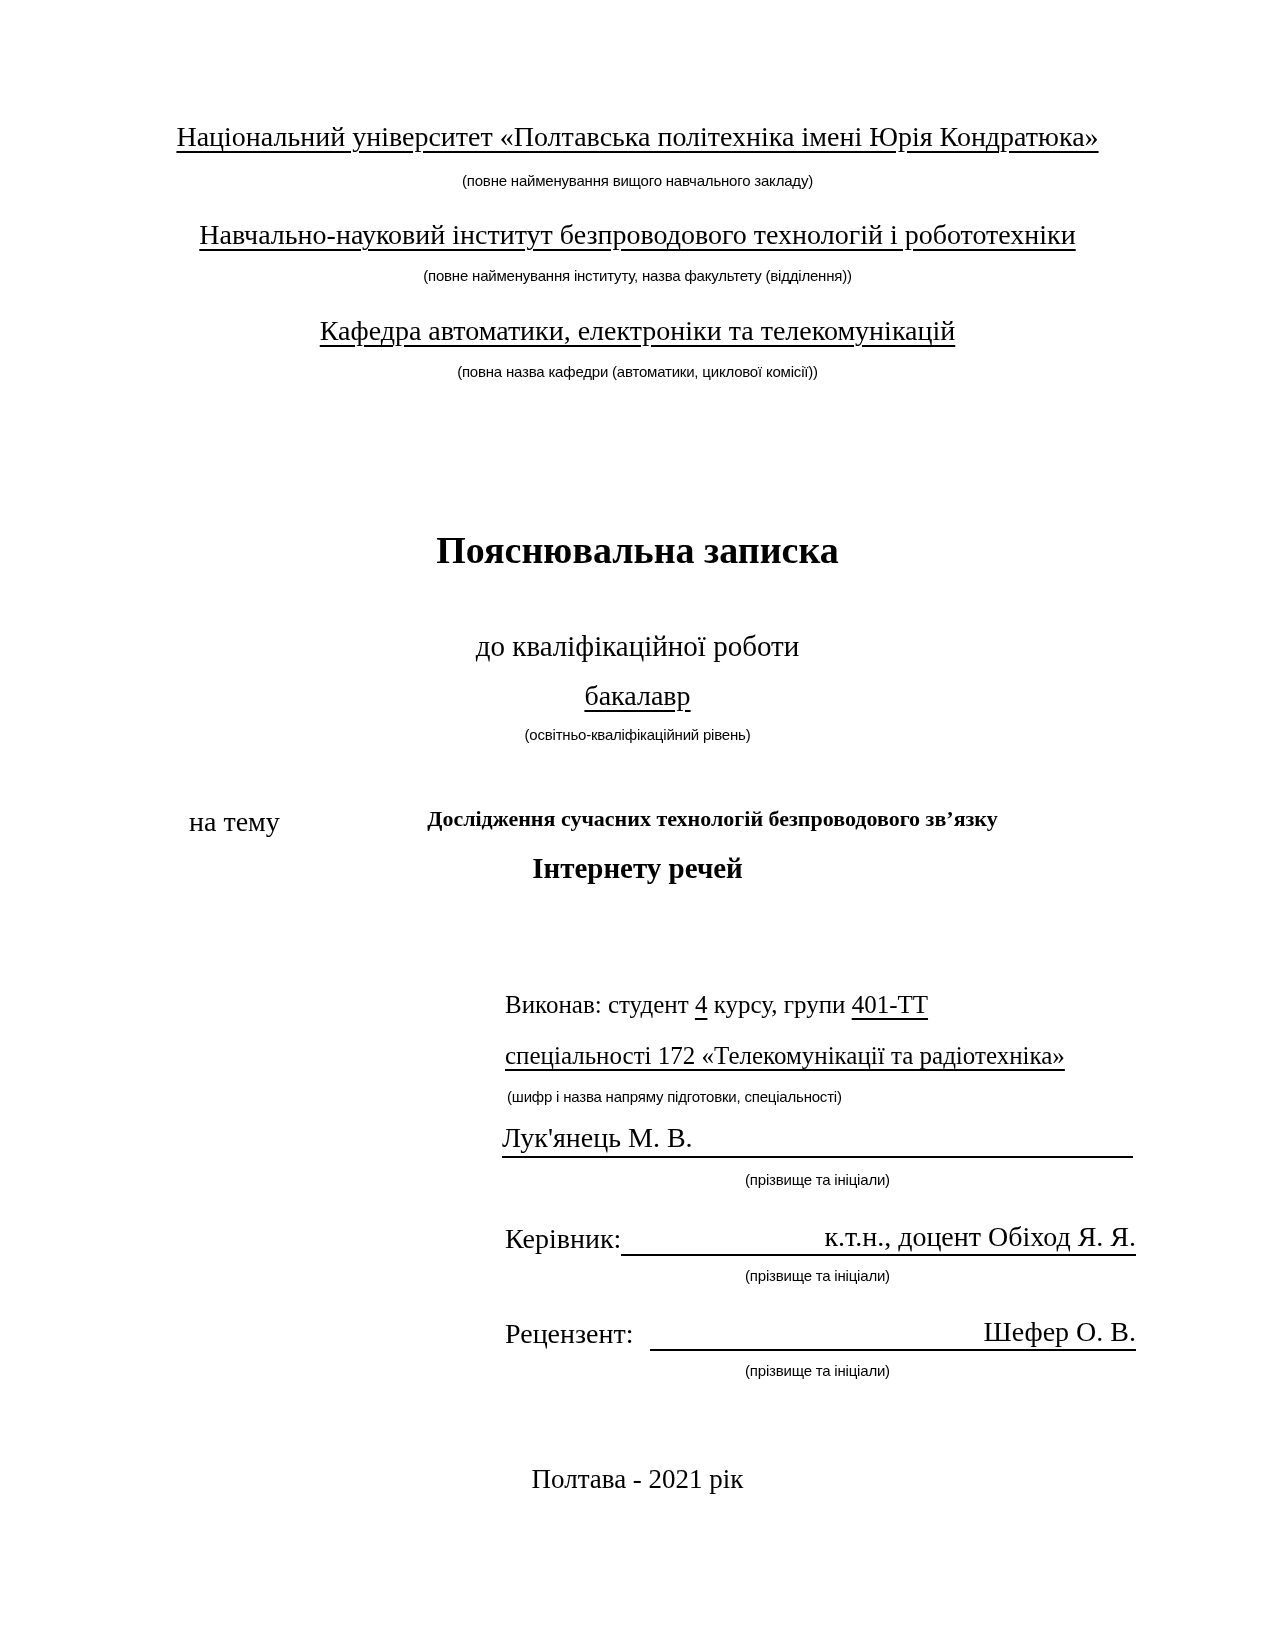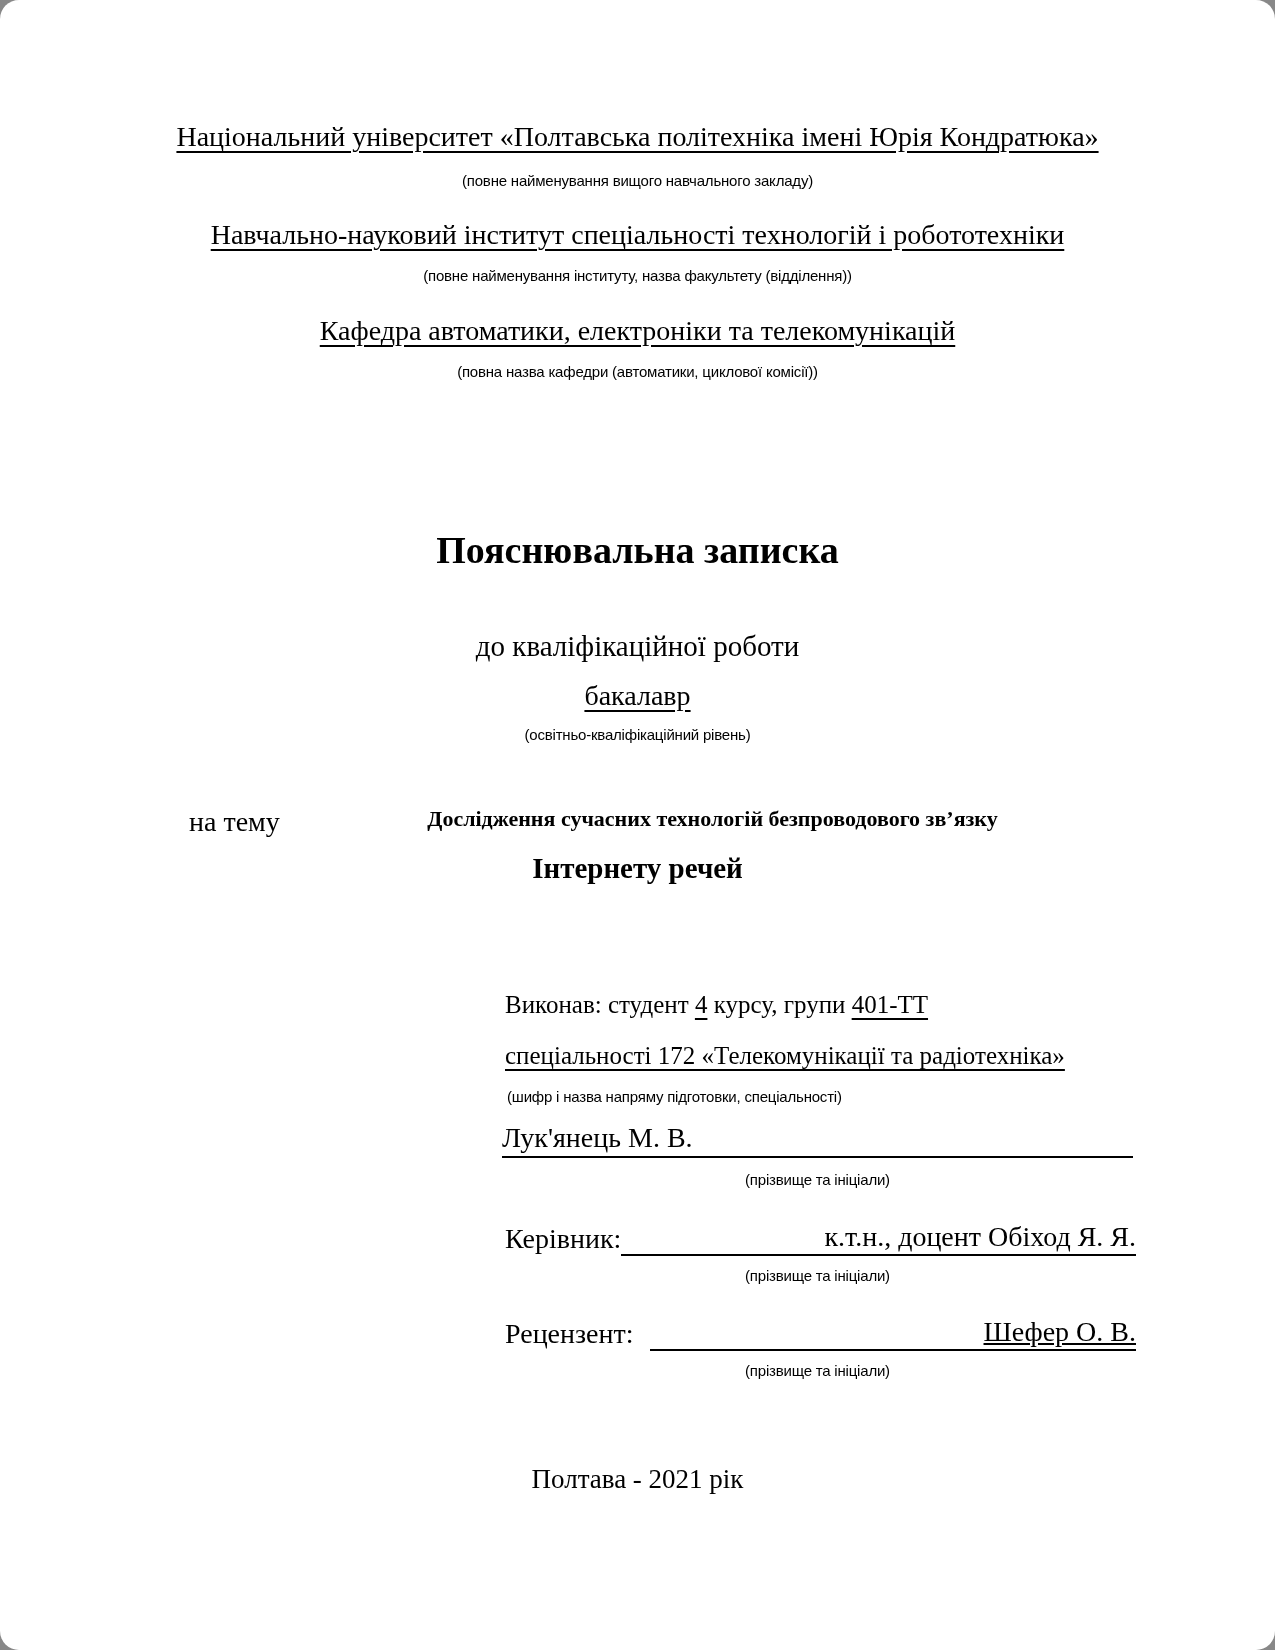--- a/index.html
+++ b/index.html
@@ -5,21 +5,20 @@
   html, body { margin: 0; padding: 0; background: #888; }
   .page {
     position: relative;
     width: 1275px;
     height: 1650px;
     margin: 0 auto;
     background: #ffffff;
     color: #000000;
     font-family: "Liberation Serif", serif;
     overflow: hidden;
-    border-radius: 19px;
   }
   .abs { position: absolute; left: 0; right: 0; }
   .center { text-align: center; }
   .main { font-size: 28px; line-height: 1.2; white-space: nowrap; }
   .udl {
     text-decoration: underline;
     text-decoration-thickness: 2px;
     text-underline-offset: 5px;
   }
   .cap {
@@ -44,36 +43,36 @@
     position: absolute; left: 505px; width: 631px;
     display: flex; align-items: flex-end;
     font-size: 28px; line-height: 34px; white-space: nowrap;
   }
   .role-label { flex: 0 0 auto; }
   .role-value {
     flex: 1 1 auto;
     border-bottom: 2px solid #000;
     text-align: right;
   }
-  .role-value.gap { margin-left: 16px; text-decoration: underline; }
+  .role-value.gap { margin-left: 16px; }
   .cap-center { position: absolute; left: 502px; width: 631px; text-align: center; }
   .footer-line { font-size: 27px; }
 </style>
 </head>
 <body>
 
 <div class="page">
 
   <div class="abs center main" style="top:120px">
     <span class="udl">Національний університет «Полтавська політехніка імені Юрія Кондратюка»</span>
   </div>
   <div class="abs center cap" style="top:173px">(повне найменування вищого навчального закладу)</div>
 
   <div class="abs center main" style="top:218px">
-    <span class="udl">Навчально-науковий інститут спеціальності технологій і робототехніки</span>
+    <span class="udl">Навчально-науковий інститут безпроводового технологій і робототехніки</span>
   </div>
   <div class="abs center cap" style="top:268px">(повне найменування інституту, назва факультету (відділення))</div>
 
   <div class="abs center main" style="top:314px">
     <span class="udl">Кафедра автоматики, електроніки та телекомунікацій</span>
   </div>
   <div class="abs center cap" style="top:364px">(повна назва кафедри (автоматики, циклової комісії))</div>
 
   <div class="abs center title-main" style="top:530px">Пояснювальна записка</div>
   <div class="abs center sub" style="top:630px">до кваліфікаційної роботи</div>

